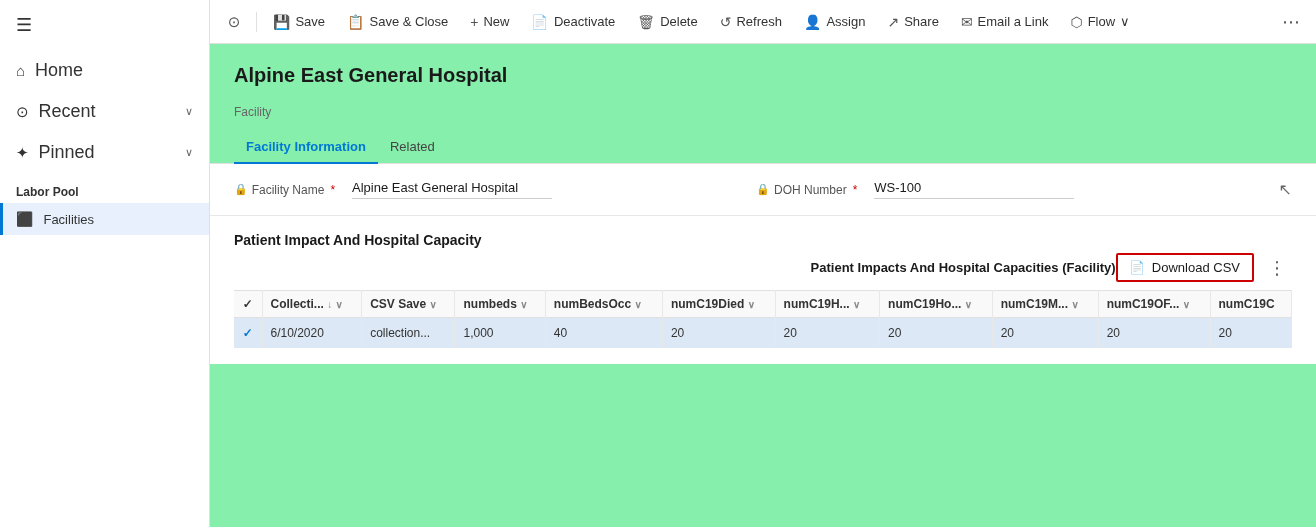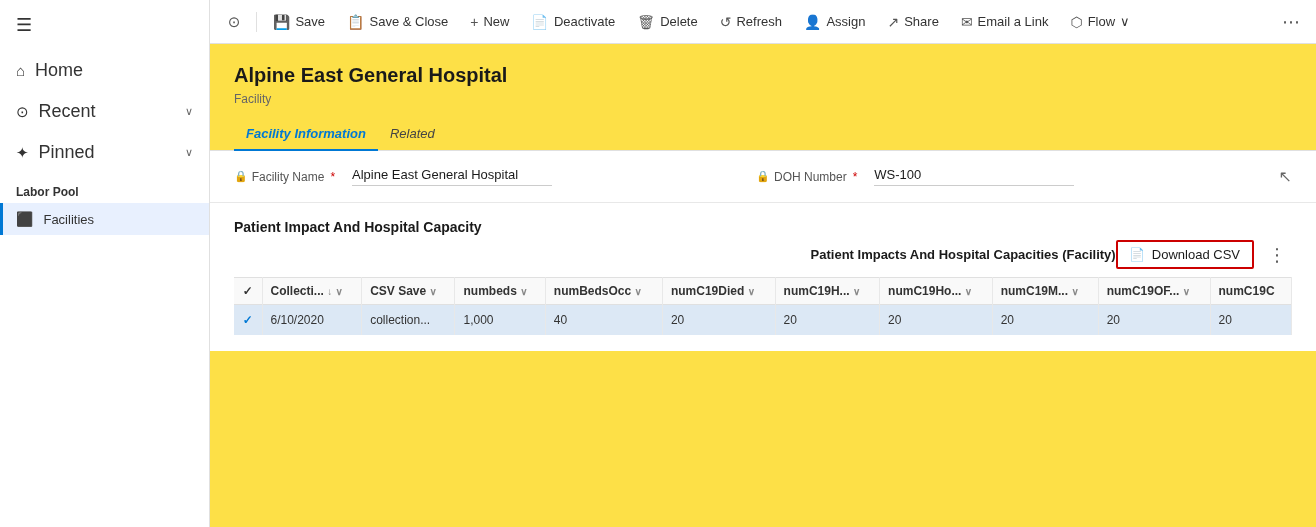--- a/index.html
+++ b/index.html
@@ -99,47 +99,46 @@
       font-size: 15px;
       color: #555;
     }
     .toolbar-separator { width: 1px; background: #e0e0e0; height: 20px; margin: 0 4px; }
     .toolbar-spacer { flex: 1; }
     .toolbar-more { font-size: 18px; cursor: pointer; padding: 4px 8px; color: #555; }
 
     
     .content {
       flex: 1;
-      background: #fde047;
+      background: #86efac;
       overflow-y: auto;
       padding: 0;
     }
 
     
     .record-header {
       padding: 20px 24px 0 24px;
     }
     .record-title {
       font-size: 20px;
       font-weight: 600;
       color: #1a1a1a;
     }
     .record-subtitle {
       font-size: 12px;
       color: #666;
-      margin-top: 5px;
+      margin-top: 18px;
     }
 
     
     .tabs {
       display: flex;
       gap: 0;
       padding: 12px 24px 0 24px;
       border-bottom: 1px solid #e0e0e0;
-      font-style: italic;
     }
     .tab {
       padding: 8px 12px;
       cursor: pointer;
       font-size: 13px;
       color: #444;
       border-bottom: 2px solid transparent;
       margin-bottom: -1px;
     }
     .tab.active {

